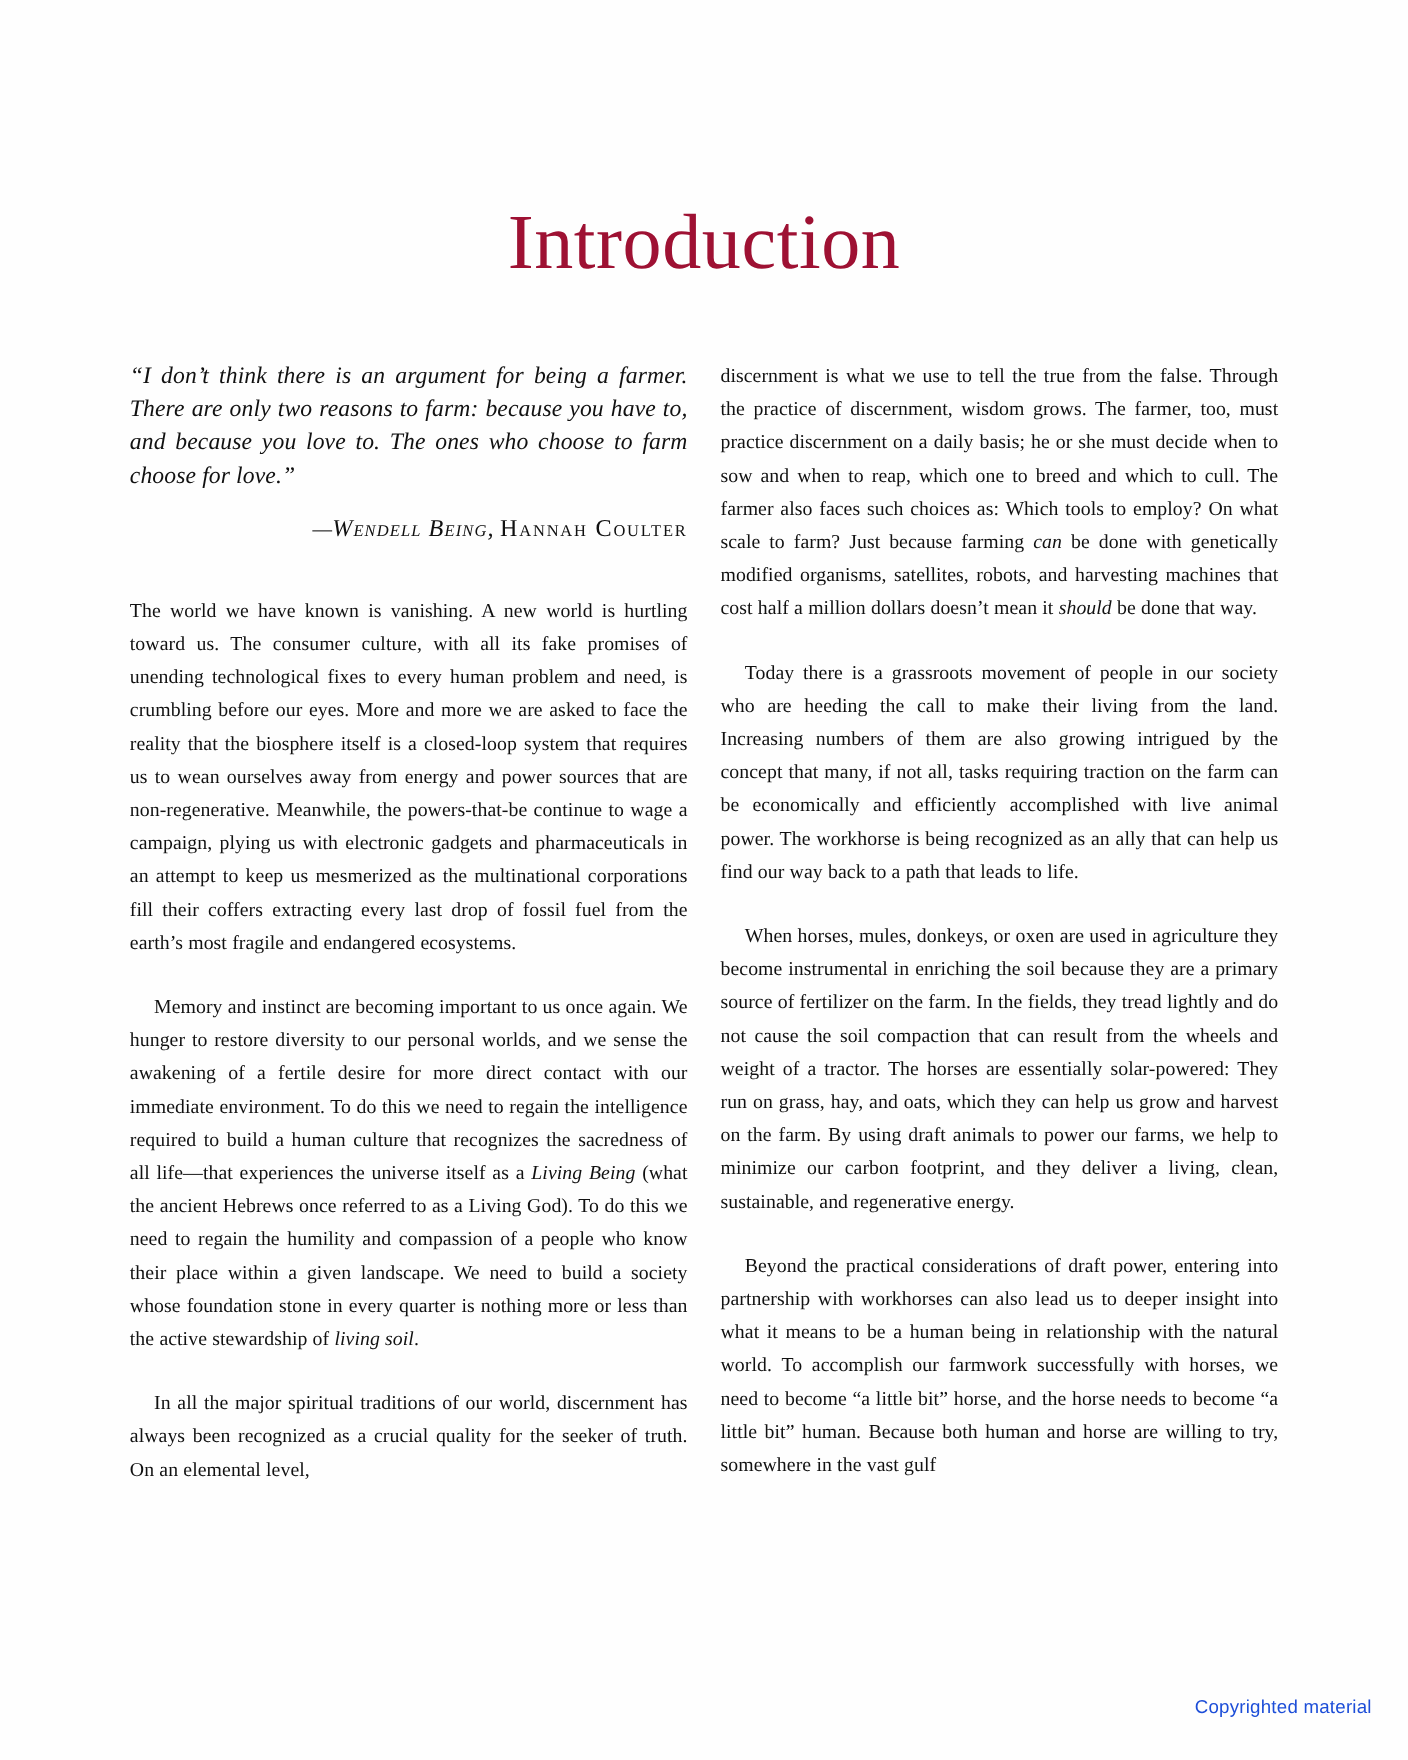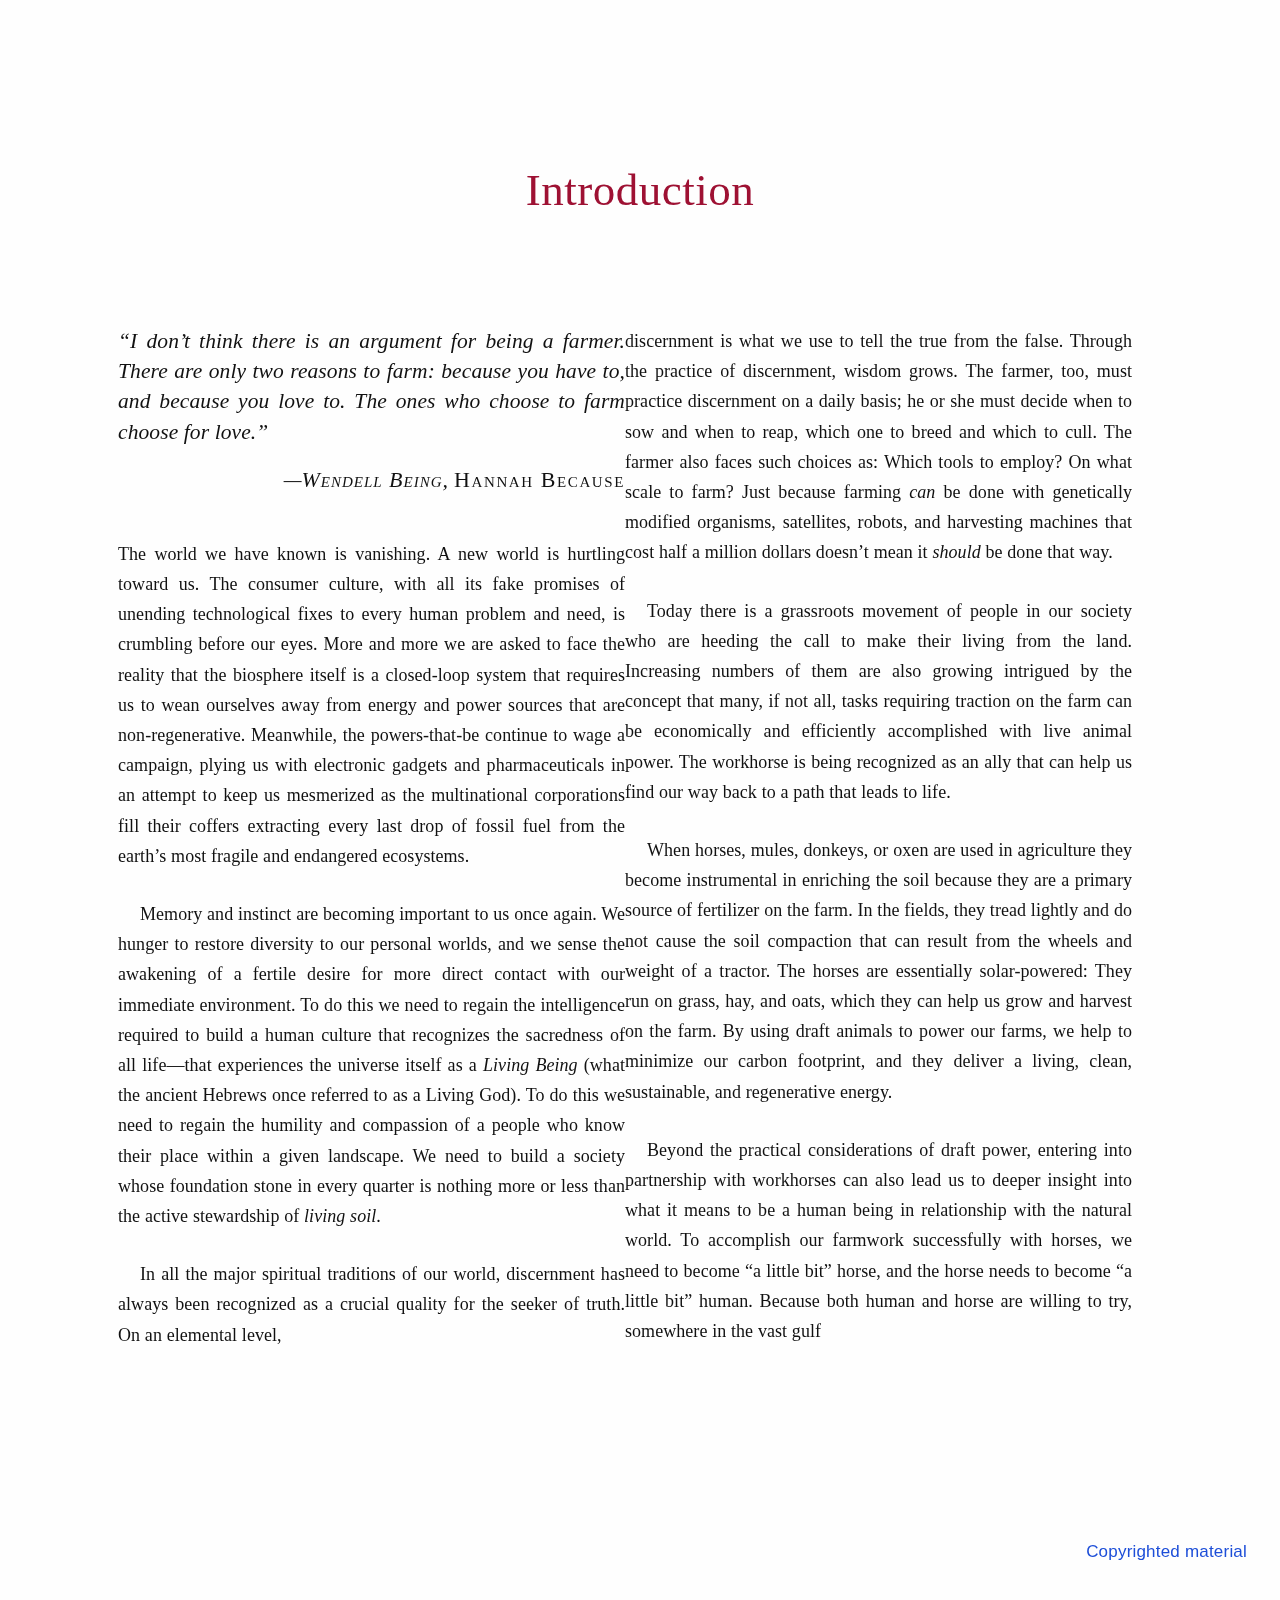--- a/index.html
+++ b/index.html
@@ -19,34 +19,35 @@
   }
 
   
   .chapter-title {
     position: absolute;
     top: 138px;
     left: 0;
     width: 1280px;
     text-align: center;
     font-family: "Liberation Serif", "DejaVu Serif", serif;
-    font-size: 45px;
+    font-size: 71px;
     font-weight: 400;
     letter-spacing: 0.5px;
     color: #9e1133;
     line-height: 1.0;
   }
 
   
   .columns {
     position: absolute;
     top: 326px;
     left: 118px;
     width: 1044px;
     display: flex;
+    gap: 30px;
   }
   .col {
     width: 507px;
     flex: 0 0 507px;
   }
 
   
   .epigraph {
     font-style: italic;
     font-size: 21.5px;
@@ -115,21 +116,21 @@
 
 <div class="page" style="background: rgb(254, 254, 254);">
 
   <h1 class="chapter-title" style="color: rgb(158, 17, 51);">Introduction</h1>
 
   <div class="columns">
 
     <div class="col">
       <p class="epigraph">“I don’t think there is an argument for being a farmer. There are only two reasons to farm: because you have to, and because you love to. The ones who choose to farm choose for love.”</p>
       <p class="attribution">
-        <span class="attr-dash">—</span><span class="attr-author">Wendell Being,</span> <span class="attr-work">Hannah Because</span>
+        <span class="attr-dash">—</span><span class="attr-author">Wendell Being,</span> <span class="attr-work">Hannah Coulter</span>
       </p>
       <div id="left-paragraphs" class="gap-before-first">
           <p class="body"><span>The world we have known is vanishing. A new world is hurtling toward us. The consumer culture, with all its fake promises of unending technological fixes to every human problem and need, is crumbling before our eyes. More and more we are asked to face the reality that the biosphere itself is a closed-loop system that requires us to wean ourselves away from energy and power sources that are non-regenerative. Meanwhile, the powers-that-be continue to wage a campaign, plying us with electronic gadgets and pharmaceuticals in an attempt to keep us mesmerized as the multinational corporations fill their coffers extracting every last drop of fossil fuel from the earth’s most fragile and endangered ecosystems.</span></p>
           <p class="body indent"><span>Memory and instinct are becoming important to us once again. We hunger to restore diversity to our personal worlds, and we sense the awakening of a fertile desire for more direct contact with our immediate environment. To do this we need to regain the intelligence required to build a human culture that recognizes the sacredness of all life—that experiences the universe itself as a </span><em>Living Being</em><span> (what the ancient Hebrews once referred to as a Living God). To do this we need to regain the humility and compassion of a people who know their place within a given landscape. We need to build a society whose foundation stone in every quarter is nothing more or less than the active stewardship of </span><em>living soil</em><span>.</span></p>
           <p class="body indent"><span>In all the major spiritual traditions of our world, discernment has always been recognized as a crucial quality for the seeker of truth. On an elemental level,</span></p>
         </div>
     </div>
 
     <div class="col">
       <div id="right-paragraphs">

